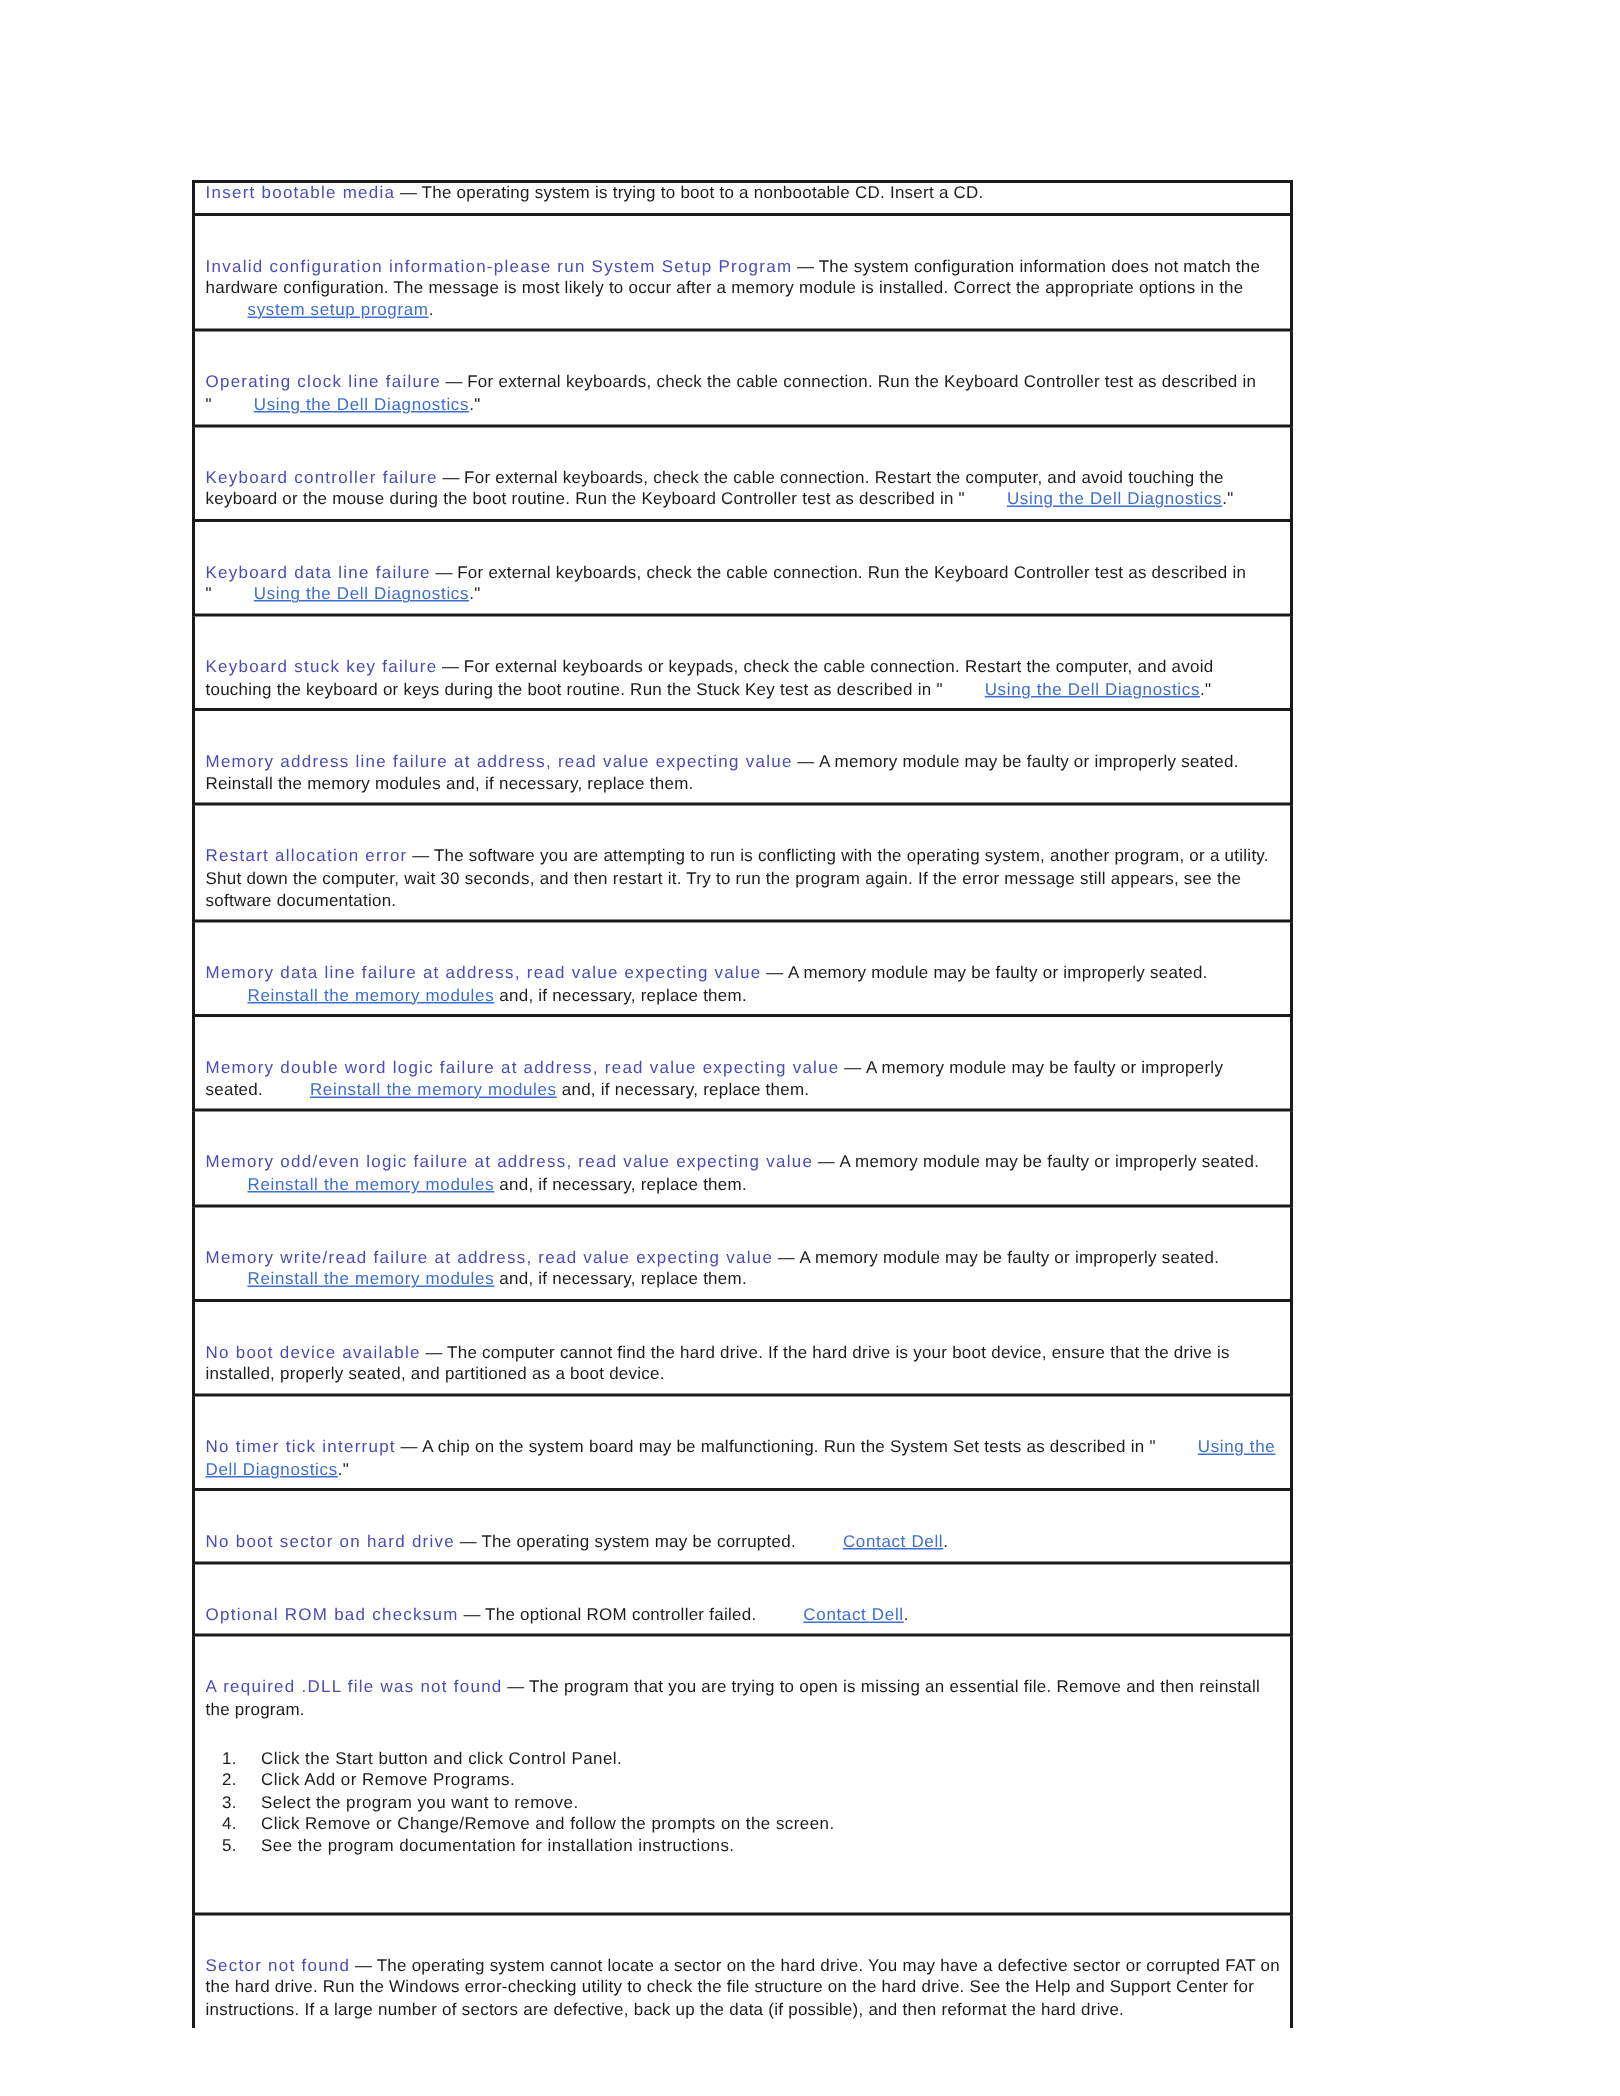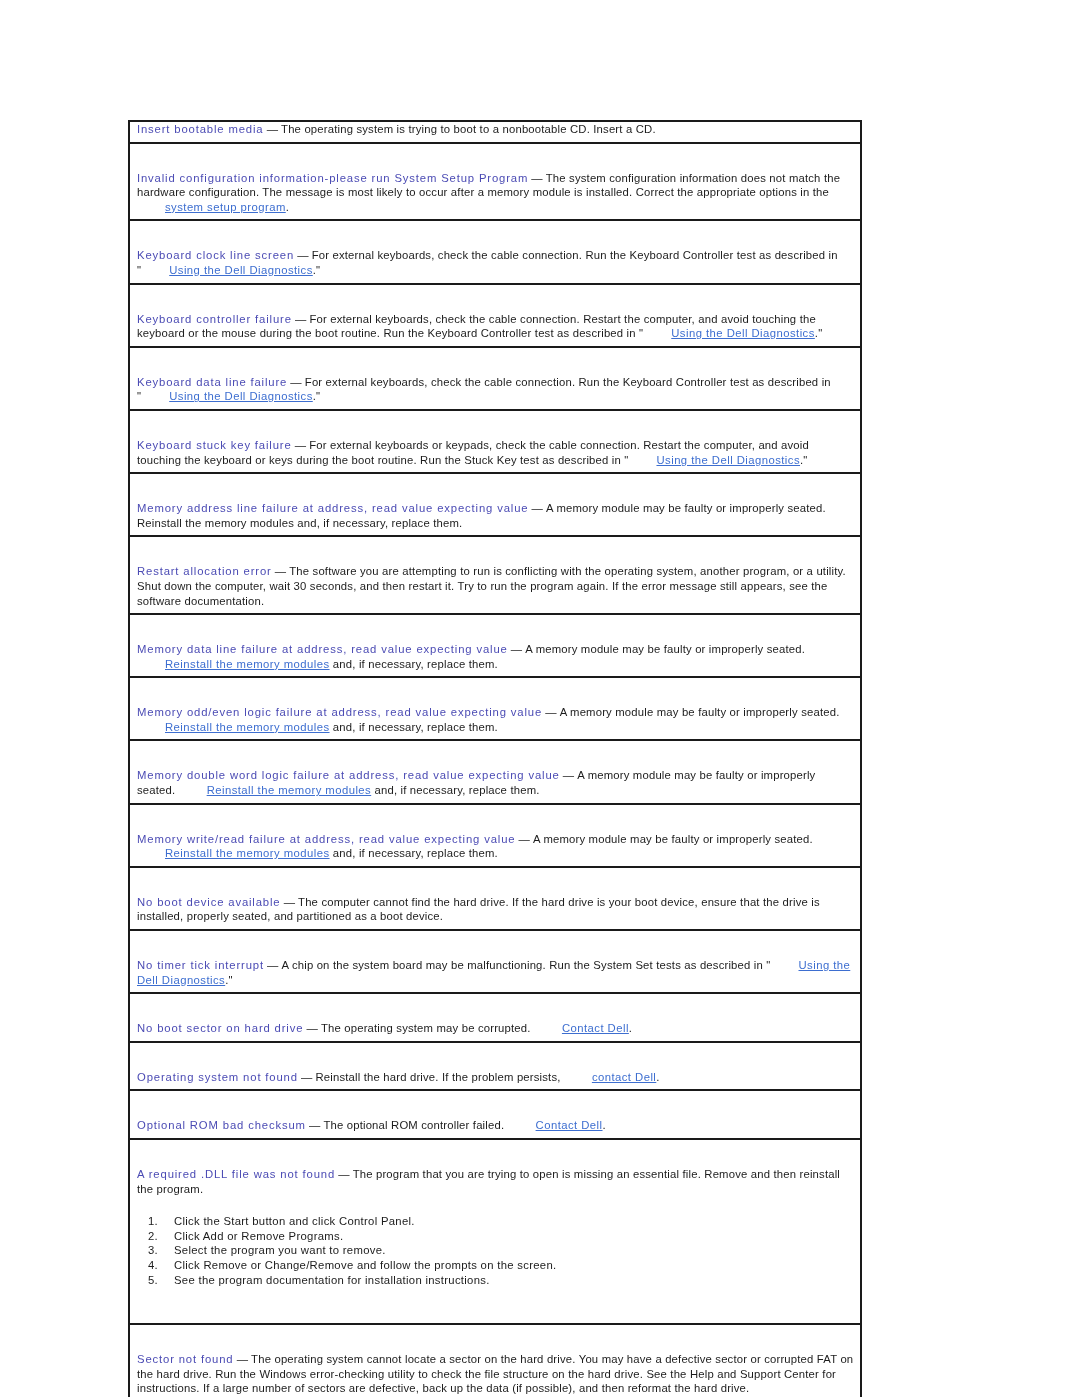--- a/index.html
+++ b/index.html
@@ -112,21 +112,21 @@
       <span class="cell-body"><span class="term">Insert bootable media</span><span class="dash"> — </span><span>The operating system is trying to boot to a nonbootable CD. Insert a CD.</span></span>
     </div>
 
     <div class="msg-row">
       <span class="spacer"></span>
       <span class="cell-body"><span class="term">Invalid configuration information-please run System Setup Program</span><span class="dash"> — </span><span>The system configuration information does not match the hardware configuration. The message is most likely to occur after a memory module is installed. Correct the appropriate options in the </span><a class="doclink" href="#">system setup program</a><span>.</span></span>
     </div>
 
     <div class="msg-row">
       <span class="spacer"></span>
-      <span class="cell-body"><span class="term">Keyboard clock line screen</span><span class="dash"> — </span><span>For external keyboards, check the cable connection. Run the Keyboard Controller test as described in "</span><a class="doclink" href="#">Using the Dell Diagnostics</a><span>."</span></span>
+      <span class="cell-body"><span class="term">Operating clock line failure</span><span class="dash"> — </span><span>For external keyboards, check the cable connection. Run the Keyboard Controller test as described in "</span><a class="doclink" href="#">Using the Dell Diagnostics</a><span>."</span></span>
     </div>
 
     <div class="msg-row">
       <span class="spacer"></span>
       <span class="cell-body"><span class="term">Keyboard controller failure</span><span class="dash"> — </span><span>For external keyboards, check the cable connection. Restart the computer, and avoid touching the keyboard or the mouse during the boot routine. Run the Keyboard Controller test as described in "</span><a class="doclink" href="#">Using the Dell Diagnostics</a><span>."</span></span>
     </div>
 
     <div class="msg-row">
       <span class="spacer"></span>
       <span class="cell-body"><span class="term">Keyboard data line failure</span><span class="dash"> — </span><span>For external keyboards, check the cable connection. Run the Keyboard Controller test as described in "</span><a class="doclink" href="#">Using the Dell Diagnostics</a><span>."</span></span>
@@ -147,52 +147,48 @@
       <span class="cell-body"><span class="term">Restart allocation error</span><span class="dash"> — </span><span>The software you are attempting to run is conflicting with the operating system, another program, or a utility. Shut down the computer, wait 30 seconds, and then restart it. Try to run the program again. If the error message still appears, see the software documentation.</span></span>
     </div>
 
     <div class="msg-row">
       <span class="spacer"></span>
       <span class="cell-body"><span class="term">Memory data line failure at address, read value expecting value</span><span class="dash"> — </span><span>A memory module may be faulty or improperly seated. </span><a class="doclink" href="#">Reinstall the memory modules</a><span> and, if necessary, replace them.</span></span>
     </div>
 
     <div class="msg-row">
       <span class="spacer"></span>
+      <span class="cell-body"><span class="term">Memory double word logic failure at address, read value expecting value</span><span class="dash"> — </span><span>A memory module may be faulty or improperly seated. </span><a class="doclink" href="#">Reinstall the memory modules</a><span> and, if necessary, replace them.</span></span>
+    </div>
+
+    <div class="msg-row">
+      <span class="spacer"></span>
       <span class="cell-body"><span class="term">Memory odd/even logic failure at address, read value expecting value</span><span class="dash"> — </span><span>A memory module may be faulty or improperly seated. </span><a class="doclink" href="#">Reinstall the memory modules</a><span> and, if necessary, replace them.</span></span>
     </div>
 
     <div class="msg-row">
       <span class="spacer"></span>
-      <span class="cell-body"><span class="term">Memory double word logic failure at address, read value expecting value</span><span class="dash"> — </span><span>A memory module may be faulty or improperly seated. </span><a class="doclink" href="#">Reinstall the memory modules</a><span> and, if necessary, replace them.</span></span>
-    </div>
-
-    <div class="msg-row">
-      <span class="spacer"></span>
       <span class="cell-body"><span class="term">Memory write/read failure at address, read value expecting value</span><span class="dash"> — </span><span>A memory module may be faulty or improperly seated. </span><a class="doclink" href="#">Reinstall the memory modules</a><span> and, if necessary, replace them.</span></span>
     </div>
 
     <div class="msg-row">
       <span class="spacer"></span>
       <span class="cell-body"><span class="term">No boot device available</span><span class="dash"> — </span><span>The computer cannot find the hard drive. If the hard drive is your boot device, ensure that the drive is installed, properly seated, and partitioned as a boot device.</span></span>
     </div>
 
     <div class="msg-row">
       <span class="spacer"></span>
       <span class="cell-body"><span class="term">No timer tick interrupt</span><span class="dash"> — </span><span>A chip on the system board may be malfunctioning. Run the System Set tests as described in "</span><a class="doclink" href="#">Using the Dell Diagnostics</a><span>."</span></span>
     </div>
 
     <div class="msg-row">
       <span class="spacer"></span>
       <span class="cell-body"><span class="term">No boot sector on hard drive</span><span class="dash"> — </span><span>The operating system may be corrupted. </span><a class="doclink" href="#">Contact Dell</a><span>.</span></span>
     </div>
 
-    <div class="msg-row">
-      <span class="spacer"></span>
-      <span class="cell-body"><span class="term">Operating system not found</span><span class="dash"> — </span><span>Reinstall the hard drive. If the problem persists, </span><a class="doclink" href="#">contact Dell</a><span>.</span></span>
-    </div>
 
     <div class="msg-row">
       <span class="spacer"></span>
       <span class="cell-body"><span class="term">Optional ROM bad checksum</span><span class="dash"> — </span><span>The optional ROM controller failed. </span><a class="doclink" href="#">Contact Dell</a><span>.</span></span>
     </div>
 
     <div class="msg-row">
       <span class="spacer"></span>
       <span class="cell-body"><span class="term">A required .DLL file was not found</span><span class="dash"> — </span><span>The program that you are trying to open is missing an essential file. Remove and then reinstall the program.</span></span>
       <ol class="steps">

